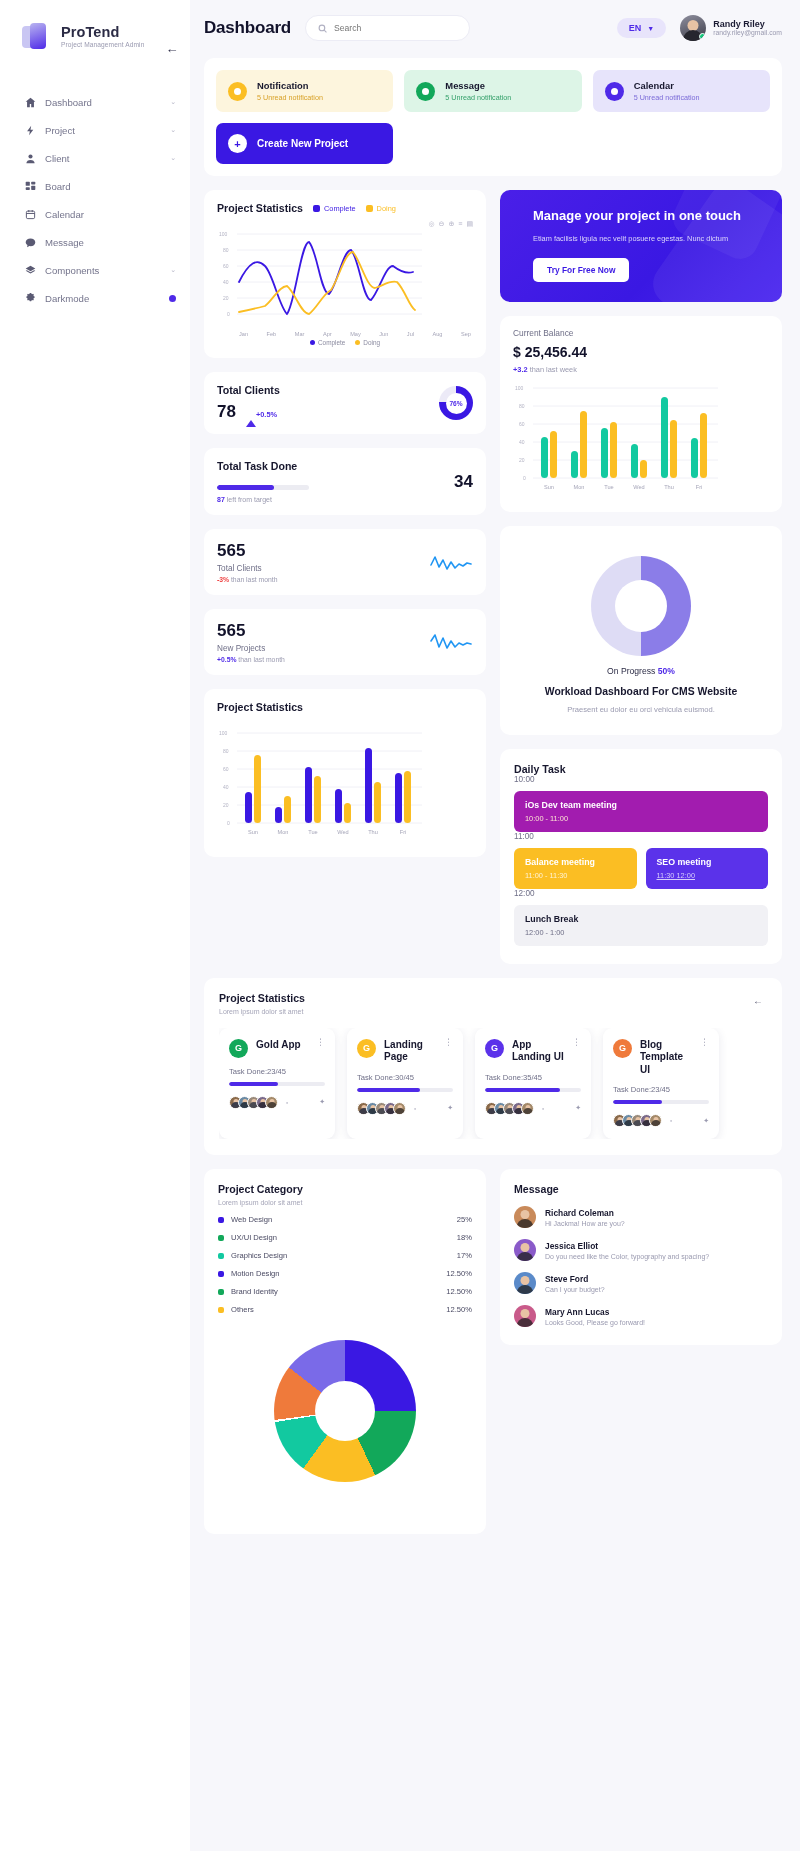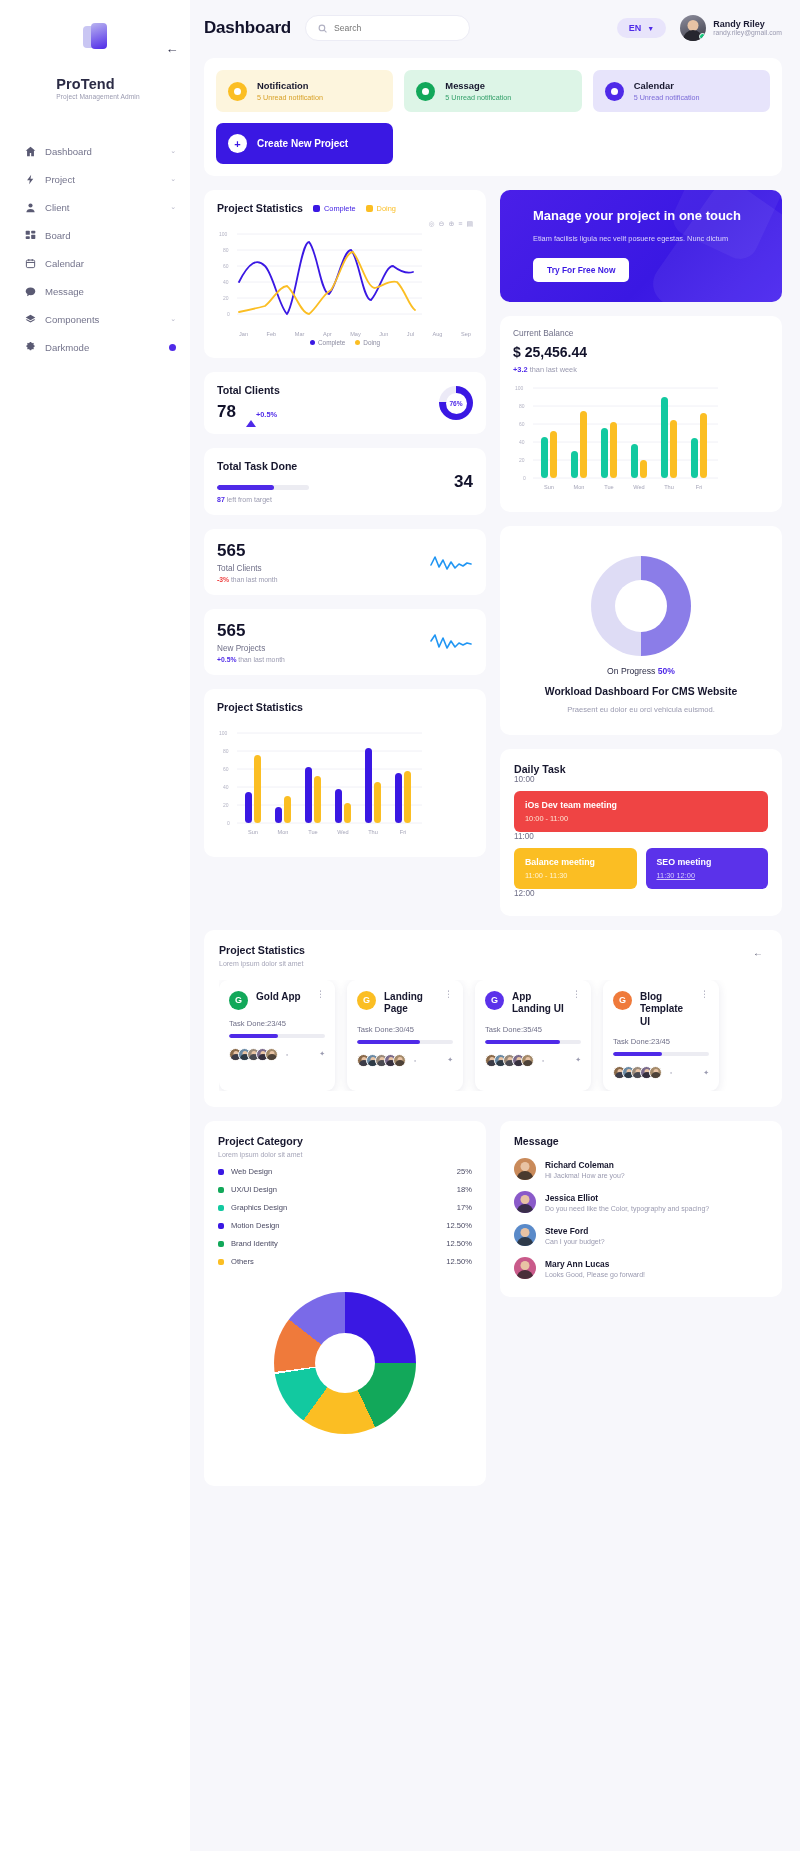--- a/index.html
+++ b/index.html
@@ -11,21 +11,21 @@
     overflow: hidden;
     position: relative;
   }
   .app { display: flex; width: 800px; height: 1851px; }
 
   
   .sidebar {
     width: 190px; background: #ffffff; flex-shrink: 0;
     padding: 22px 0 0 0; position: relative;
   }
-  .brand { display: flex; align-items: center; gap: 25px; padding: 0 16px 0 22px; flex-direction: column; }
+  .brand { display: flex; align-items: center; gap: 9px; padding: 0 16px 0 22px; }
   .brand-logo {
     width: 30px; height: 30px; flex-shrink: 0; position: relative;
   }
   .brand-logo .sq {
     position: absolute; border-radius: 4px;
   }
   .brand-logo .sq1 { left:0; top:4px; width:12px; height:22px; background:#c9c6f3; }
   .brand-logo .sq2 { left:8px; top:1px; width:16px; height:26px; background:linear-gradient(160deg,#b9b4f0,#4f2ae8); }
   .brand-text { line-height: 1.05; }
   .brand-name { font-size: 14.5px; font-weight: 700; color: #2b2b45; letter-spacing: .1px; }
@@ -158,21 +158,21 @@
   .wl-progress{text-align:center;font-size:8.6px;color:#2b2b45;}
   .wl-progress b{color:#4f2ae8;font-weight:700;}
   .wl-title{text-align:center;font-size:10.4px;font-weight:700;color:#17172e;margin-top:10px;}
   .wl-sub{text-align:center;font-size:7.6px;color:#9a9ab0;margin-top:7px;line-height:1.45;}
 
   
   .dt-time{font-size:8.2px;color:#6e6e87;}
   .task{border-radius:6px;padding:9px 11px;margin-top:7px;cursor:pointer;}
   .task-name{font-size:8.8px;font-weight:700;}
   .task-time{font-size:7.4px;margin-top:4px;}
-  .t-orange{background:#ef4444;color:#fff;} .t-orange .task-time{color:#fde3d2;}
+  .t-orange{background:#a21caf;color:#fff;} .t-orange .task-time{color:#fde3d2;}
   .t-yellow{background:#fbbe23;color:#fff;} .t-yellow .task-time{color:#fff3d4;}
   .t-purple{background:#5b32ea;color:#fff;} .t-purple .task-time{color:#d6cbfb;text-decoration:underline;}
   .t-grey{background:#f1f1f5;color:#17172e;} .t-grey .task-time{color:#6e6e87;}
   .task-row{display:grid;grid-template-columns:1fr 1fr;gap:9px;}
 
   
   .ps-panel{background:#fff;border-radius:10px;padding:14px 0 16px 15px;margin-top:14px;position:relative;}
   .ps-head{display:flex;align-items:flex-start;justify-content:space-between;padding-right:15px;}
   .ps-sub{font-size:7px;color:#a5a5b8;margin-top:4px;}
   .ps-arrow{width:18px;height:18px;border-radius:50%;display:flex;align-items:center;justify-content:center;color:#5a5a73;font-size:10px;cursor:pointer;}
@@ -646,20 +646,24 @@
                 <div class="task-name">Balance meeting</div>
                 <div class="task-time">11:00 - 11:30</div>
               </div>
               <div class="task t-purple" style="margin-top:7px;">
                 <div class="task-name">SEO meeting</div>
                 <div class="task-time">11:30 12:00</div>
               </div>
             </div>
 
             <div class="dt-time">12:00</div>
+            <div class="task t-grey">
+              <div class="task-name">Lunch Break</div>
+              <div class="task-time">12:00 - 1:00</div>
+            </div>
           </div>
 
         </div>
       </div>
 
       <div class="ps-panel">
         <div class="ps-head">
           <div>
             <div class="card-title">Project Statistics</div>
             <div class="ps-sub">Lorem ipsum dolor sit amet</div>

